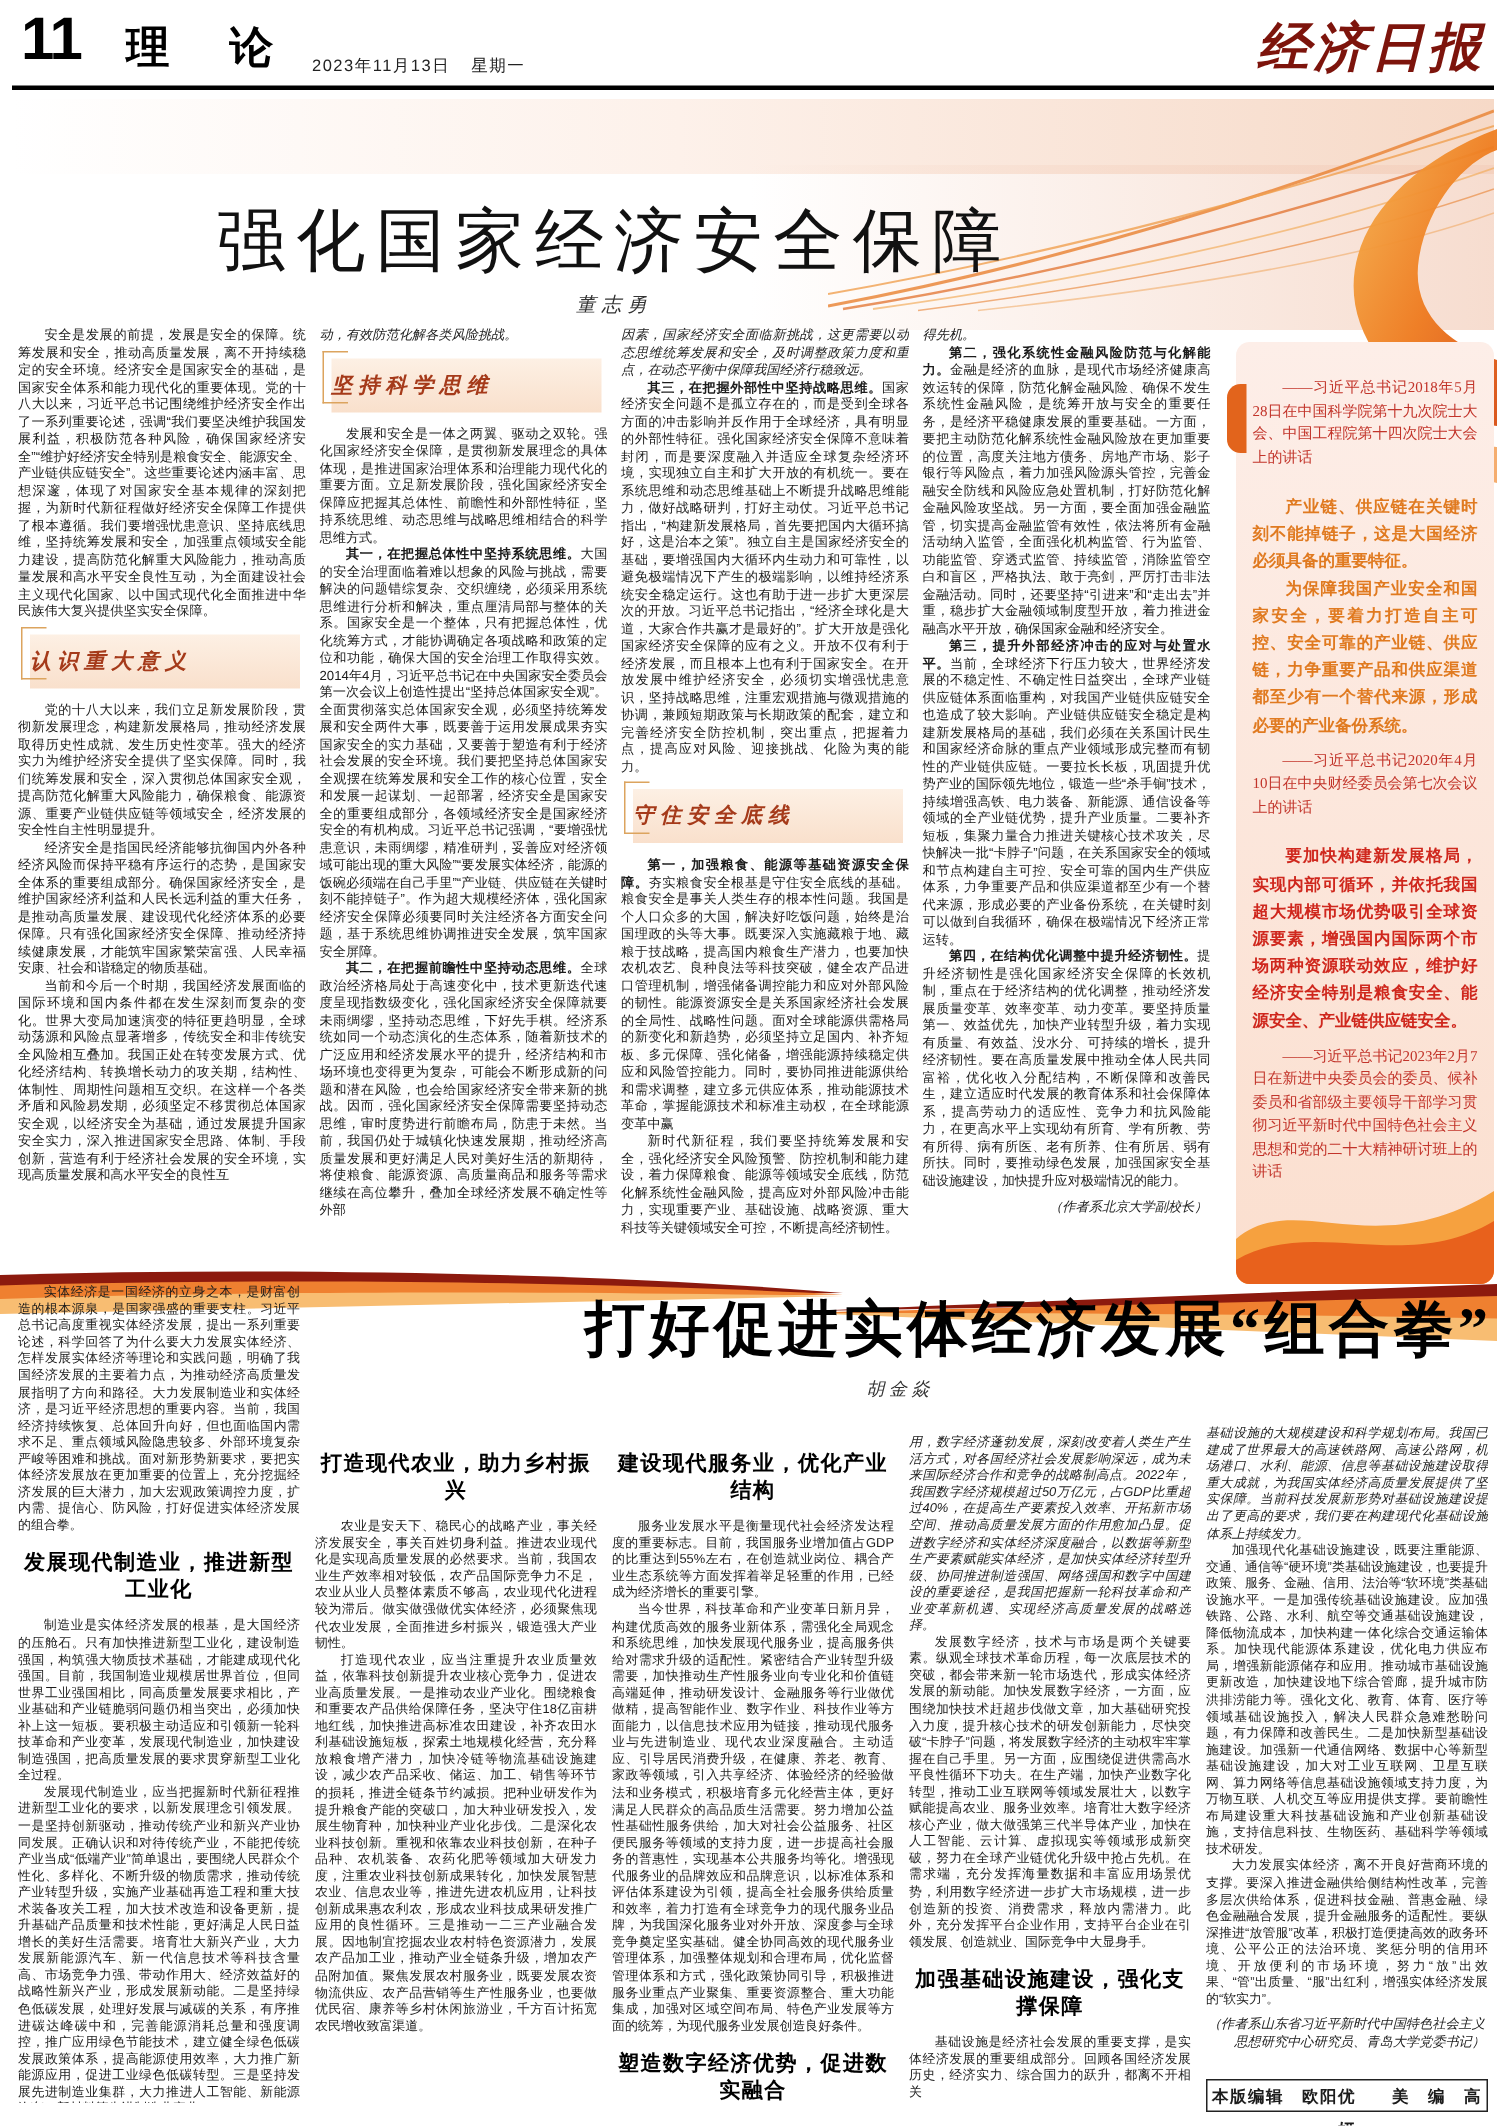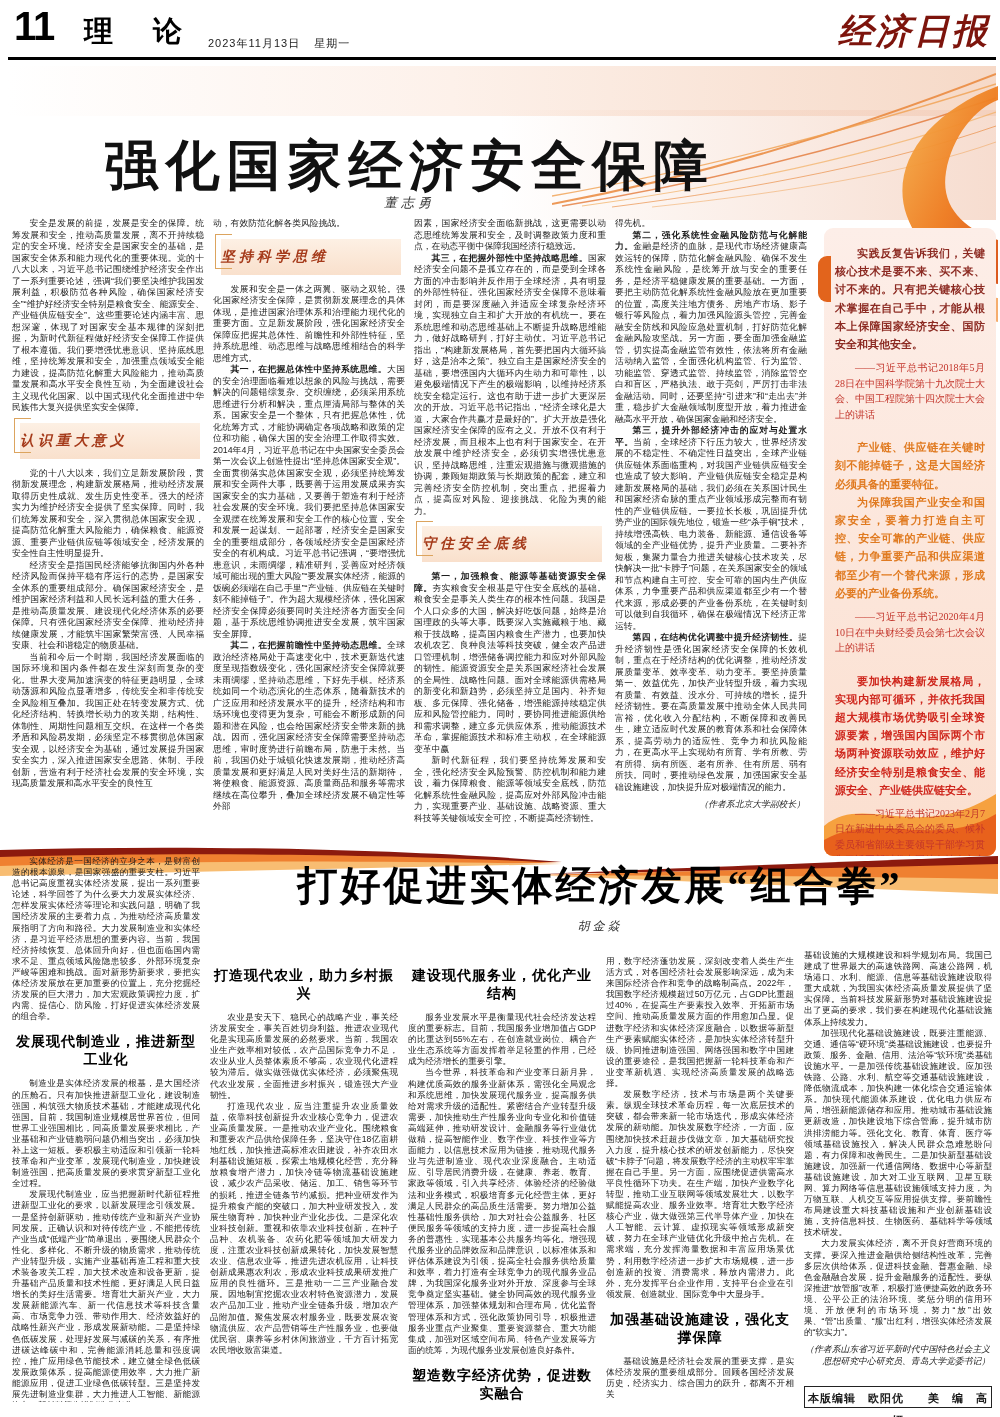--- a/index.html
+++ b/index.html
@@ -16,29 +16,29 @@
   .masthead{right:10px;top:8px;font-size:35px;font-weight:bold;font-style:italic;
     font-family:"Liberation Serif","DejaVu Serif",serif;color:#7d140c;letter-spacing:3px;}
   .header-rule{left:8px;top:57px;width:988px;height:3px;background:#000;}
   
   .top-wash{left:500px;top:110px;width:496px;height:110px;
     background:linear-gradient(90deg,rgba(247,219,205,0),rgba(243,206,187,.7));}
   .banner{left:8px;top:66px;width:988px;height:50px;
     background:linear-gradient(90deg,#ffffff 0%,#fdf1ea 45%,#f6d9c7 100%);}
   
   .a1-titlebox{left:12px;top:130px;width:795px;text-align:center;}
-  .a1-title{font-size:54px;font-weight:700;letter-spacing:7px;color:#111;
+  .a1-title{font-size:46px;font-weight:400;letter-spacing:7px;color:#111;
     font-family:"Liberation Sans","DejaVu Sans",sans-serif;}
   .a1-author{left:12px;top:194px;width:795px;text-align:center;font-size:13px;color:#333;
     font-family:"Liberation Serif",serif;font-style:italic;letter-spacing:4px;}
   .col{position:absolute;overflow:hidden;}
   .a1col{top:218px;height:630px;width:192px;}
   .a2col{width:188px;}
   .para{margin:0;text-align:justify;text-indent:2em;}
-  .para.cont{text-indent:0;}
+  .para.cont{text-indent:0;font-style:italic;}
   .a1col .para{font-size:8.8px;line-height:11.5px;}
   .a2col .para{font-size:8.6px;line-height:11.1px;}
   .para b{font-weight:700;}
   .h1box{position:relative;margin:9px 4px 9px 8px;background:linear-gradient(#fdf0e4,#f9e0cc);
     padding:9px 0;font-weight:bold;font-size:14px;letter-spacing:4px;color:#a53a1a;font-style:italic;}
   .h1box::before{content:"";position:absolute;left:-6px;top:-5px;bottom:6px;width:16px;
     border:1.5px solid #dca45e;border-right:none;}
   .h2head{text-align:center;font-weight:bold;font-size:14px;color:#000;margin:11px 0 9px;
     letter-spacing:1px;}
   .endnote{text-align:right;font-size:8.8px;color:#222;font-style:italic;margin-top:5px;
@@ -52,21 +52,21 @@
     text-indent:2em;margin:0;}
   .quote .src{font-size:10px;line-height:15.5px;color:#c2342a;
     text-align:justify;text-indent:2em;margin:7px 0 16px;font-family:"Liberation Serif",serif;}
   .sidebar-corner{left:818px;top:256px;width:13px;height:46px;background:#e2641c;
     border-radius:9px 0 0 9px;z-index:3;}
   
   .editor-box{left:804px;top:1386px;width:188px;height:22px;border:1px solid #222;
     text-align:center;font-size:11px;font-weight:bold;letter-spacing:1px;line-height:22px;
     font-family:"Liberation Serif",serif;box-sizing:border-box;}
   
-  .a2-titlebox{left:205px;top:858px;width:790px;text-align:center;}
+  .a2-titlebox{left:205px;top:858px;width:790px;text-align:right;}
   .a2-title{font-size:40px;font-weight:900;letter-spacing:3px;color:#000;
     font-family:"Liberation Serif","DejaVu Serif",serif;}
   .a2-author{left:205px;top:918px;width:790px;text-align:center;font-size:12px;color:#333;
     font-family:"Liberation Serif",serif;font-style:italic;letter-spacing:3px;}
   svg{display:block;}
 </style>
 </head>
 <body>
 
 <div class="abs page-num">11</div>
@@ -143,21 +143,20 @@
     <div class="endnote">（作者系北京大学副校长）</div>
   </div>
 
 <div class="abs sidebar">
   <svg style="position:absolute;left:0;bottom:0;" width="172" height="88" viewBox="0 0 172 88">
     <path d="M0,58 C40,24 92,76 172,26 L172,88 L0,88 Z" fill="#f6a13f"></path>
     <path d="M0,72 C52,42 112,82 172,46 L172,88 L0,88 Z" fill="#e8611c"></path>
   </svg>
   <div class="sidebar-inner">
       <div class="quote">
-        <p style="color: rgb(140, 42, 34);">实践反复告诉我们，关键核心技术是要不来、买不来、讨不来的。只有把关键核心技术掌握在自己手中，才能从根本上保障国家经济安全、国防安全和其他安全。</p>
         <div class="src">——习近平总书记2018年5月28日在中国科学院第十九次院士大会、中国工程院第十四次院士大会上的讲话</div>
       </div>
       <div class="quote">
         <p style="color: rgb(224, 122, 32);">产业链、供应链在关键时刻不能掉链子，这是大国经济必须具备的重要特征。</p>
         <p style="color: rgb(224, 122, 32);">为保障我国产业安全和国家安全，要着力打造自主可控、安全可靠的产业链、供应链，力争重要产品和供应渠道都至少有一个替代来源，形成必要的产业备份系统。</p>
         <div class="src">——习近平总书记2020年4月10日在中央财经委员会第七次会议上的讲话</div>
       </div>
       <div class="quote">
         <p style="color: rgb(207, 39, 29);">要加快构建新发展格局，实现内部可循环，并依托我国超大规模市场优势吸引全球资源要素，增强国内国际两个市场两种资源联动效应，维护好经济安全特别是粮食安全、能源安全、产业链供应链安全。</p>
         <div class="src">——习近平总书记2023年2月7日在新进中央委员会的委员、候补委员和省部级主要领导干部学习贯彻习近平新时代中国特色社会主义思想和党的二十大精神研讨班上的讲话</div>

